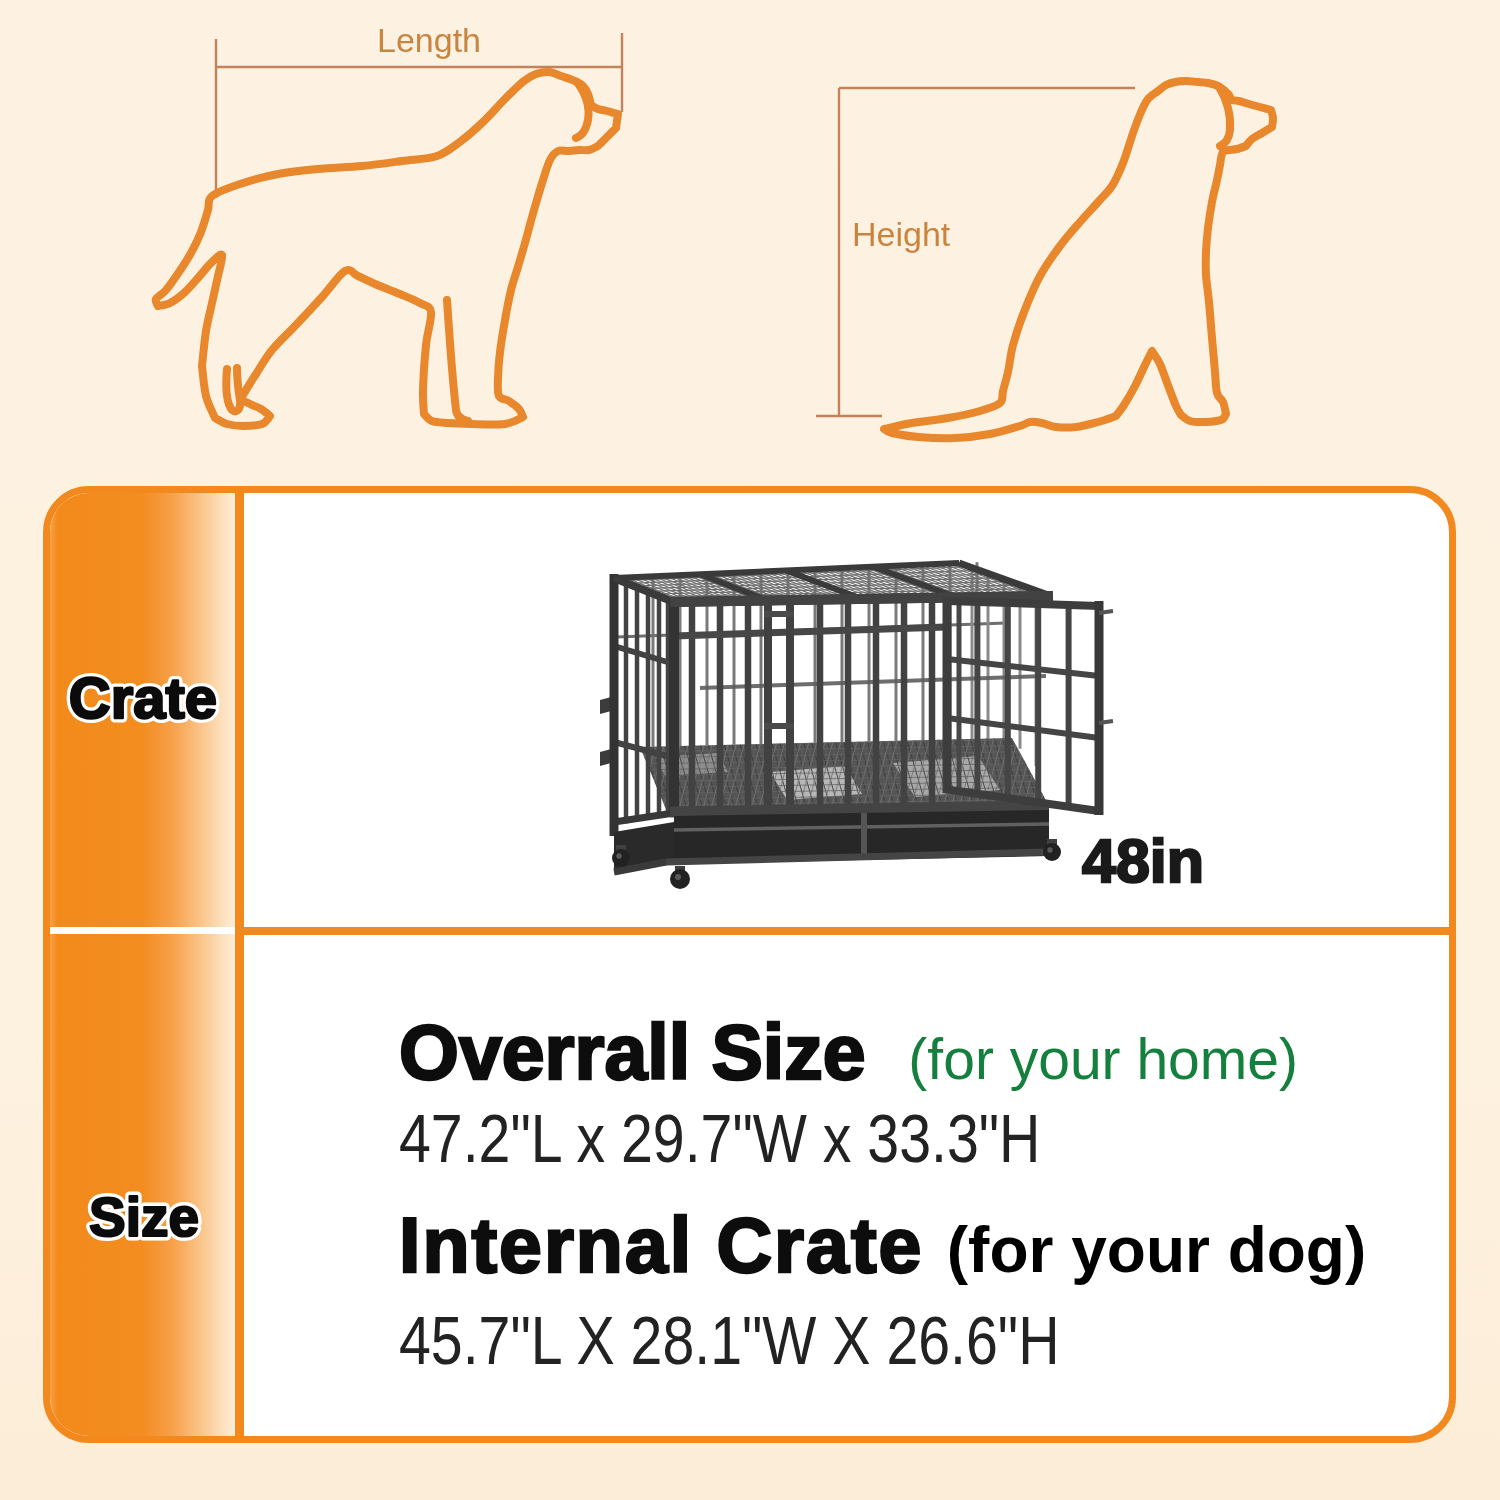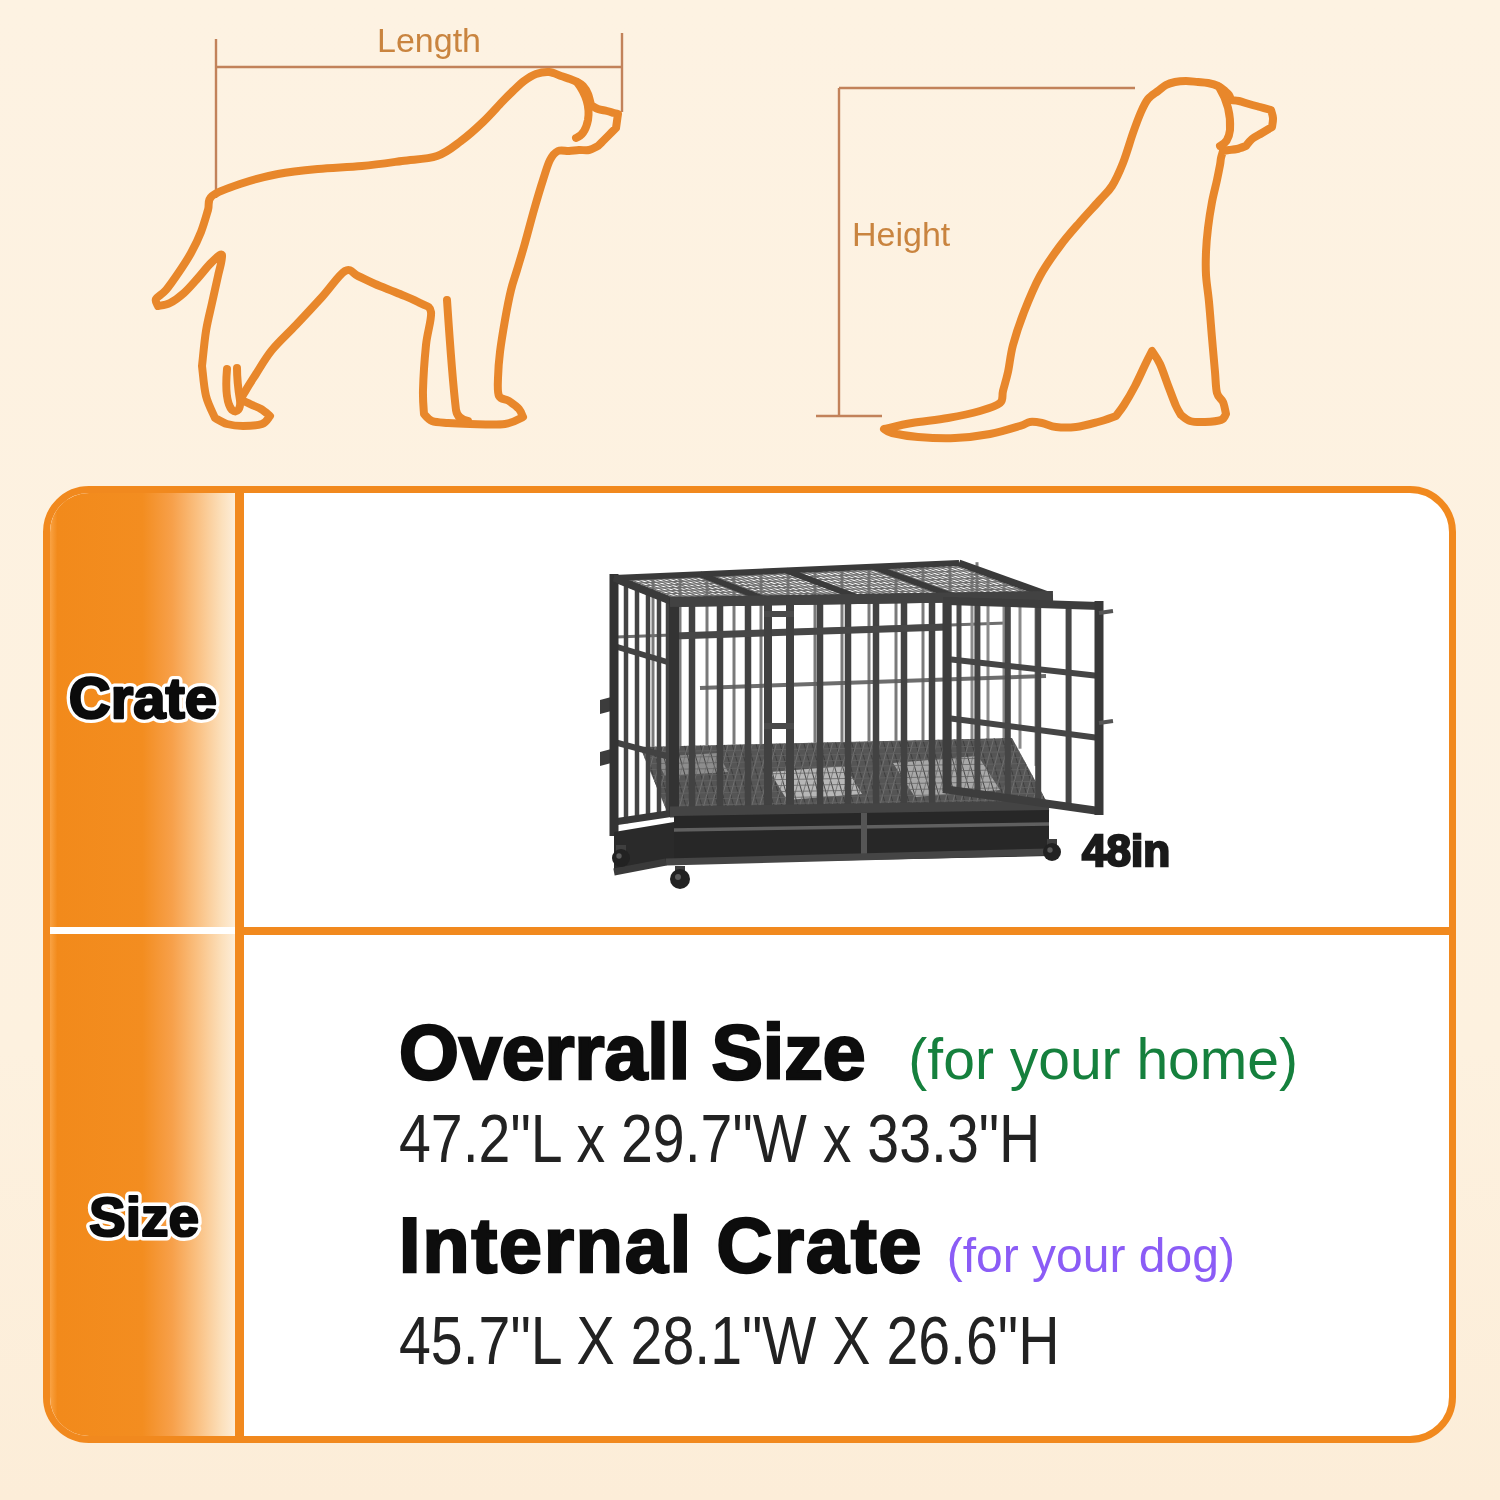--- a/index.html
+++ b/index.html
@@ -384,28 +384,28 @@
       <line x1="357.0" y1="168.0" x2="509.0" y2="188.0" stroke="#454545" stroke-width="6" stroke-linecap="butt"></line>
       <line x1="357.0" y1="51.0" x2="509.0" y2="56.0" stroke="#3d3d3d" stroke-width="8" stroke-linecap="butt"></line>
       <line x1="353.0" y1="239.0" x2="509.0" y2="261.0" stroke="#3d3d3d" stroke-width="8" stroke-linecap="butt"></line>
       <line x1="357.0" y1="47.0" x2="357.0" y2="243.0" stroke="#3d3d3d" stroke-width="8" stroke-linecap="butt"></line>
       <line x1="509.0" y1="51.0" x2="509.0" y2="265.0" stroke="#383838" stroke-width="9" stroke-linecap="butt"></line>
       <line x1="509.0" y1="63.0" x2="523.0" y2="61.0" stroke="#555" stroke-width="4" stroke-linecap="butt"></line>
       <line x1="509.0" y1="173.0" x2="523.0" y2="171.0" stroke="#555" stroke-width="4" stroke-linecap="butt"></line>
     </g>
 </svg>
 
-<div class="abs" style="left:1082px;top:826px;font-size:44px;font-weight:bold;color:#1a1a1a;text-align:center;-webkit-text-stroke:2.4px #1a1a1a;">48in</div>
+<div class="abs" style="left:1082px;top:826px;font-size:61px;font-weight:bold;color:#1a1a1a;text-align:center;-webkit-text-stroke:2.4px #1a1a1a;">48in</div>
 
 <svg class="abs" style="left:0;top:0;" width="1500" height="1500" viewBox="0 0 1500 1500">
   <text x="143" y="718" text-anchor="middle" font-size="58" font-weight="bold" fill="#0b0b0b" stroke="#ffffff" stroke-width="9" paint-order="stroke" stroke-linejoin="round">Crate</text>
     <text x="143" y="718" text-anchor="middle" font-size="58" font-weight="bold" fill="#0b0b0b" stroke="#0b0b0b" stroke-width="2.4" paint-order="stroke" stroke-linejoin="round">Crate</text>
   <text x="144" y="1236" text-anchor="middle" font-size="55" font-weight="bold" fill="#0b0b0b" stroke="#ffffff" stroke-width="9" paint-order="stroke" stroke-linejoin="round">Size</text>
     <text x="144" y="1236" text-anchor="middle" font-size="55" font-weight="bold" fill="#0b0b0b" stroke="#0b0b0b" stroke-width="2.2" paint-order="stroke" stroke-linejoin="round">Size</text>
 </svg>
 
 <div class="abs" style="left:399px;top:1014px;font-size:77px;font-weight:bold;color:#0d0d0d;white-space:nowrap;line-height:1;"><span style="-webkit-text-stroke:2.6px #0d0d0d;">Overrall Size</span>&nbsp;&nbsp;<span style="font-size:57px;font-weight:normal;color:#15803d;">(for your home)</span></div>
 
 <div class="abs" style="left:399px;top:1104px;font-size:69px;color:#222;white-space:nowrap;line-height:1;transform:scaleX(0.83);transform-origin:left top;">47.2"L x 29.7"W x 33.3"H</div>
 
-<div class="abs" style="left:399px;top:1207px;font-size:77px;font-weight:bold;color:#0d0d0d;white-space:nowrap;line-height:1;letter-spacing:2px;"><span style="-webkit-text-stroke:2.6px #0d0d0d;">Internal Crate</span>&nbsp;<span style="font-size:48px;font-weight:normal;color:#8b5cf6;letter-spacing:0;">(for your dog)</span></div>
+<div class="abs" style="left:399px;top:1207px;font-size:77px;font-weight:bold;color:#0d0d0d;white-space:nowrap;line-height:1;letter-spacing:2px;"><span style="-webkit-text-stroke:2.6px #0d0d0d;">Internal Crate</span>&nbsp;<span style="font-size:64px;font-weight:bold;color:#000000;letter-spacing:0;">(for your dog)</span></div>
 
 <div class="abs" style="left:399px;top:1306px;font-size:69px;color:#222;white-space:nowrap;line-height:1;transform:scaleX(0.83);transform-origin:left top;">45.7"L X 28.1"W X 26.6"H</div>
 
 </body></html>

